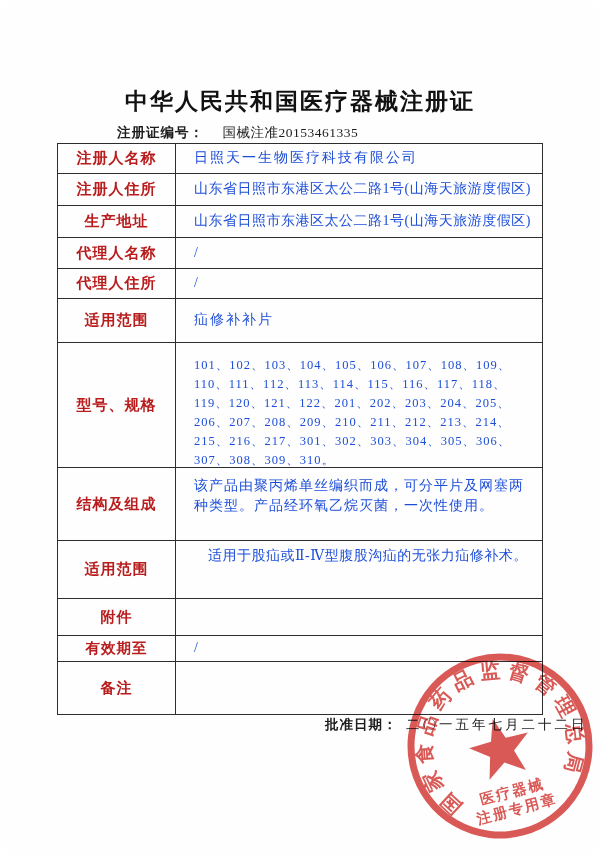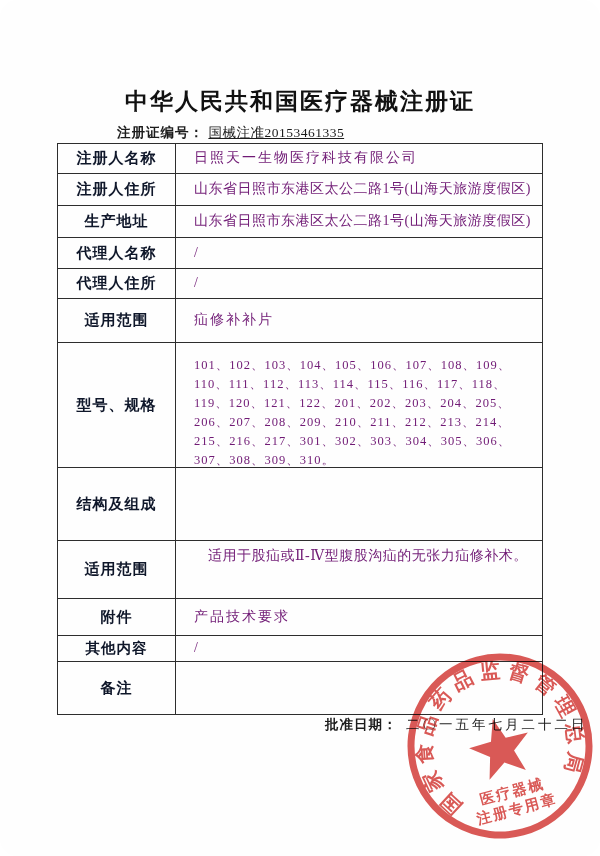--- a/index.html
+++ b/index.html
@@ -9,38 +9,38 @@
   }
   .doc-title{
     position:absolute;top:86px;left:0;width:100%;text-align:center;
     font-family:"Liberation Sans","DejaVu Sans",sans-serif;
     font-size:23px;font-weight:bold;letter-spacing:2px;margin:0;color:#111;
   }
   .cert-no-line{
     position:absolute;top:124px;left:117px;font-size:13.5px;letter-spacing:1px;
   }
   .cert-no-line .lbl{font-weight:bold;font-family:"Liberation Sans","DejaVu Sans",sans-serif;}
-  .cert-no-line .val{letter-spacing:0.5px;text-decoration:underline;}
+  .cert-no-line .val{margin-left:14px;letter-spacing:0.5px;}
 
   .cert-table{
     position:absolute;left:57px;top:143px;width:486px;
     border:1px solid #2d2d2d;box-sizing:border-box;
   }
   .row{display:flex;border-bottom:1px solid #2d2d2d;box-sizing:border-box;}
   .row:last-child{border-bottom:none;}
   .cell{box-sizing:border-box;}
   .label-cell{
     width:118px;flex:0 0 118px;border-right:1px solid #2d2d2d;
     display:flex;align-items:center;justify-content:center;
     font-family:"Liberation Sans","DejaVu Sans",sans-serif;
-    font-weight:bold;font-size:15px;letter-spacing:1px;text-align:center;color:#0f172a;
+    font-weight:bold;font-size:15px;letter-spacing:1px;text-align:center;color:#b91c1c;
   }
   .value-cell{
     flex:1;display:flex;align-items:center;
-    padding:0 10px 0 18px;font-size:14px;letter-spacing:2px;line-height:1.35;color:#701a75;
+    padding:0 10px 0 18px;font-size:14px;letter-spacing:2px;line-height:1.35;color:#1d4ed8;
   }
   .r0{height:30px}.r1{height:32px}.r2{height:32px}.r3{height:31px}.r4{height:30px}
   .r5{height:44px}.r6{height:125px}.r7{height:73px}.r8{height:58px}
   .r9{height:37px}.r10{height:26px}.r11{height:52px}
   .r1 .value-cell,.r2 .value-cell{letter-spacing:0.5px;}
   .r6 .value-cell{
     align-items:flex-start;padding:13px 6px 0 18px;
     font-size:12.5px;letter-spacing:1px;line-height:19px;
   }
   .r7 .value-cell{align-items:flex-start;padding:8px 12px 0 18px;letter-spacing:1px;line-height:19.5px;}
@@ -97,31 +97,31 @@
     <div class="row r5">
       <div class="cell label-cell">适用范围</div>
       <div class="cell value-cell">疝修补补片</div>
     </div>
     <div class="row r6">
       <div class="cell label-cell">型号、规格</div>
       <div class="cell value-cell">101、102、103、104、105、106、107、108、109、110、111、112、113、114、115、116、117、118、119、120、121、122、201、202、203、204、205、206、207、208、209、210、211、212、213、214、215、216、217、301、302、303、304、305、306、307、308、309、310。</div>
     </div>
     <div class="row r7">
       <div class="cell label-cell">结构及组成</div>
+      <div class="cell value-cell">该产品由聚丙烯单丝编织而成，可分平片及网塞两种类型。产品经环氧乙烷灭菌，一次性使用。</div>
     </div>
     <div class="row r8">
       <div class="cell label-cell">适用范围</div>
       <div class="cell value-cell">适用于股疝或Ⅱ-Ⅳ型腹股沟疝的无张力疝修补术。</div>
     </div>
     <div class="row r9">
       <div class="cell label-cell">附件</div>
-      <div class="cell value-cell">产品技术要求</div>
     </div>
     <div class="row r10">
-      <div class="cell label-cell">其他内容</div>
+      <div class="cell label-cell">有效期至</div>
       <div class="cell value-cell">/</div>
     </div>
     <div class="row r11">
       <div class="cell label-cell">备注</div>
       <div class="cell value-cell"></div>
     </div>
   </div>
 
   <div class="footer-date">
     <span class="lbl">批准日期：</span>

